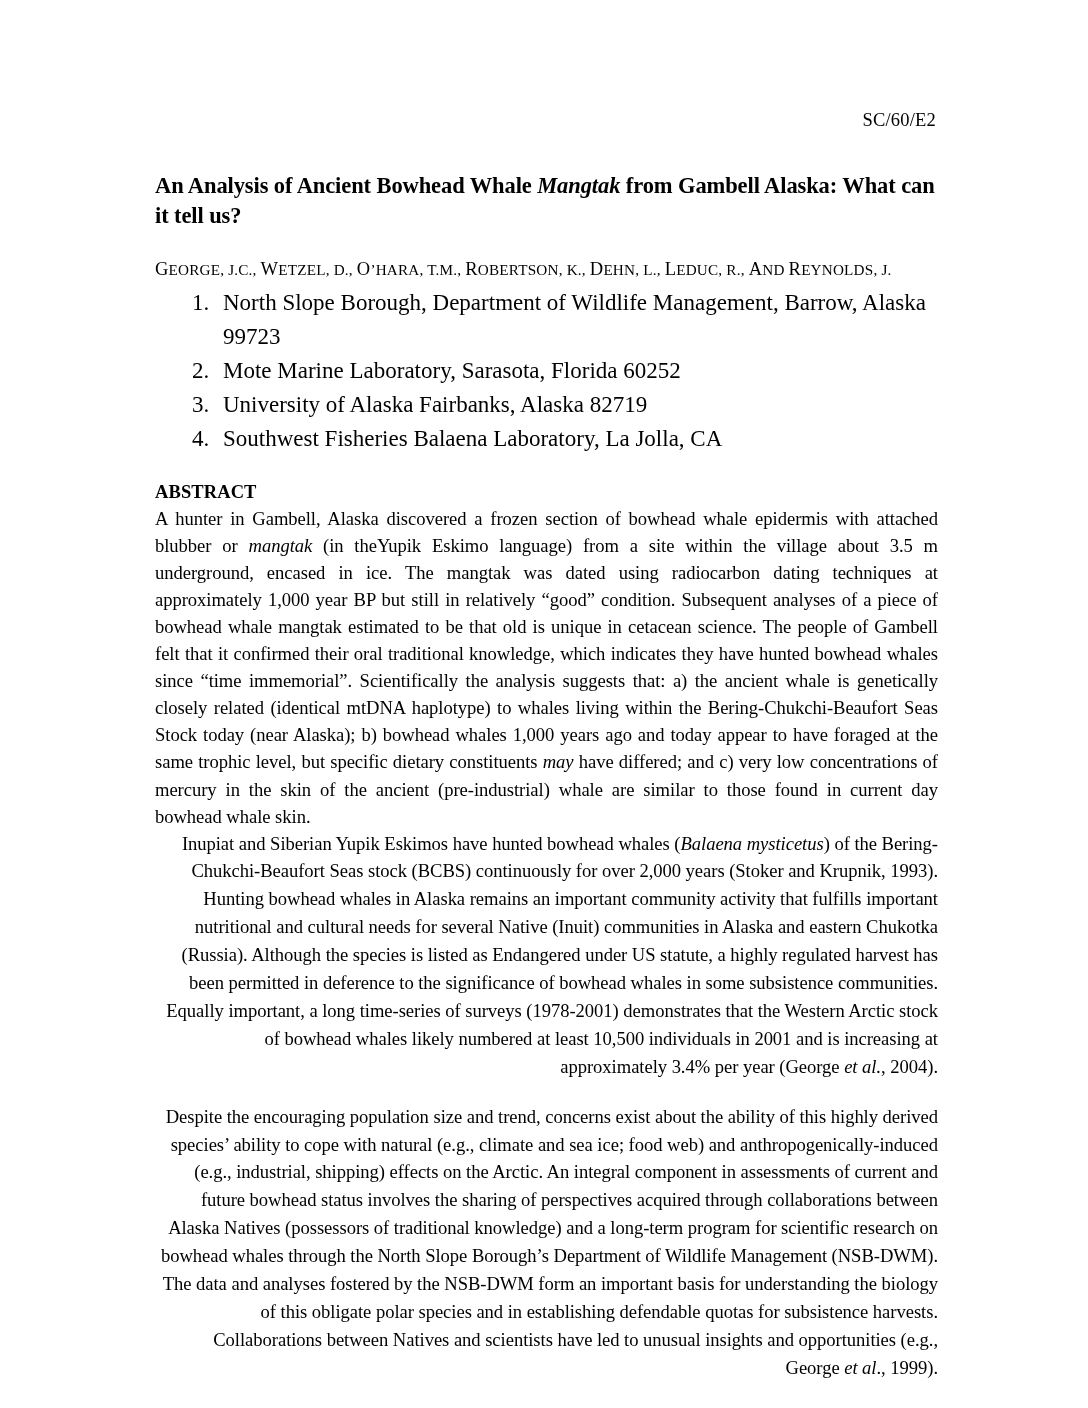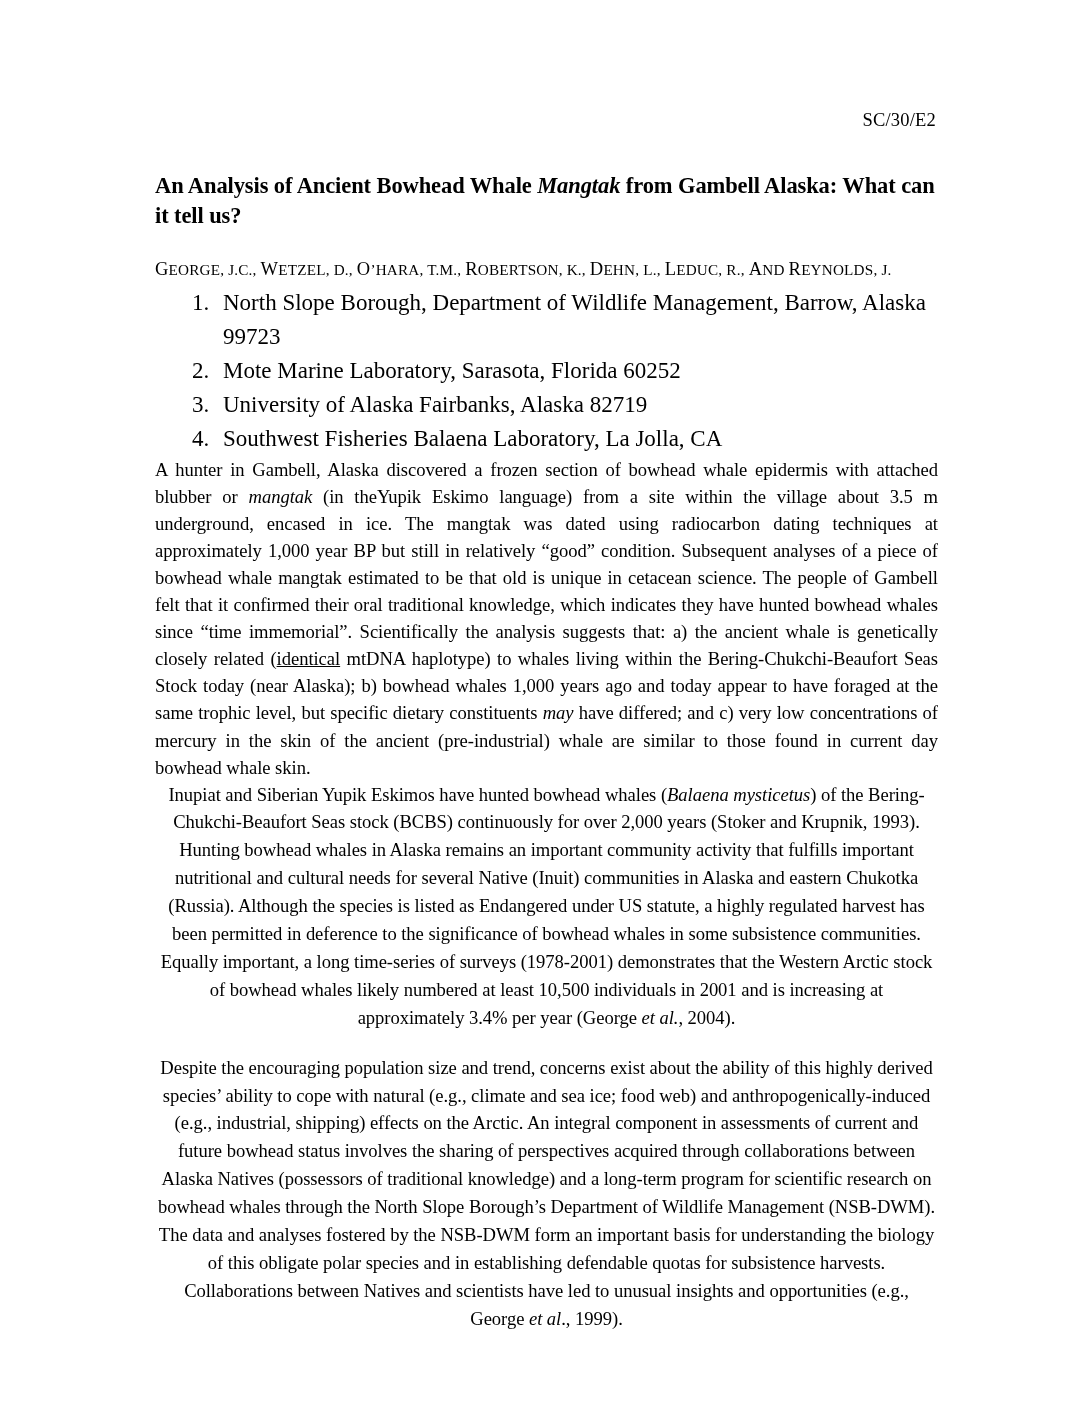--- a/index.html
+++ b/index.html
@@ -66,47 +66,48 @@
   p.abstract {
     font-size: 18.6px;
     line-height: 1.455;
     text-align: justify;
     margin: 0;
     letter-spacing: -0.05px;
   }
   p.body {
     font-size: 18.6px;
     line-height: 1.5;
-    text-align: center;
+    text-align: right;
     margin: 0 0 22px 0;
     letter-spacing: -0.05px;
   }
   .intro-head {
     margin-top: 56px;
     margin-bottom: 30px;
   }
   .it { font-style: italic; }
-  .ul { text-decoration: underline; }
+  .ul { }
 </style>
 </head>
 <body>
 
 <div class="page">
 
-  <div class="doc-id">SC/30/E2</div>
+  <div class="doc-id">SC/60/E2</div>
 
   <h1 class="title"><span>An Analysis of Ancient Bowhead Whale </span><span class="ital">Mangtak</span><span> from Gambell Alaska: What can it tell us?</span></h1>
 
   <p class="authors"><span class="sc"><span style="font-size:18.5px">G</span><span style="font-size:15.2px;text-transform:uppercase">eorge</span>, J.C., <span style="font-size:18.5px">W</span><span style="font-size:15.2px;text-transform:uppercase">etzel</span>, D., <span style="font-size:18.5px">O</span><span style="font-size:15.2px;text-transform:uppercase">’hara</span>, T.M., <span style="font-size:18.5px">R</span><span style="font-size:15.2px;text-transform:uppercase">obertson</span>, K., <span style="font-size:18.5px">D</span><span style="font-size:15.2px;text-transform:uppercase">ehn</span>, L., <span style="font-size:18.5px">L</span><span style="font-size:15.2px;text-transform:uppercase">educ</span>, R., <span style="font-size:18.5px">A</span><span style="font-size:15.2px;text-transform:uppercase">nd</span> <span style="font-size:18.5px">R</span><span style="font-size:15.2px;text-transform:uppercase">eynolds</span>, J.</span></p>
 
   <ol class="affiliations">
     <li>North Slope Borough, Department of Wildlife Management, Barrow, Alaska 99723</li>
     <li>Mote Marine Laboratory, Sarasota, Florida 60252</li>
     <li>University of Alaska Fairbanks, Alaska 82719</li>
     <li>Southwest Fisheries Balaena Laboratory, La Jolla, CA</li>
   </ol>
 
+  <h2 class="section">ABSTRACT</h2>
   <p class="abstract">A hunter in Gambell, Alaska discovered a frozen section of bowhead whale epidermis with attached blubber or <span class="it">mangtak</span> (in theYupik Eskimo language) from a site within the village about 3.5 m underground, encased in ice. The mangtak was dated using radiocarbon dating techniques at approximately 1,000 year BP but still in relatively “good” condition. Subsequent analyses of a piece of bowhead whale mangtak estimated to be that old is unique in cetacean science. The people of Gambell felt that it confirmed their oral traditional knowledge, which indicates they have hunted bowhead whales since “time immemorial”. Scientifically the analysis suggests that: a) the ancient whale is genetically closely related (<span class="ul">identical</span> mtDNA haplotype) to whales living within the Bering-Chukchi-Beaufort Seas Stock today (near Alaska); b) bowhead whales 1,000 years ago and today appear to have foraged at the same trophic level, but specific dietary constituents <span class="it">may</span> have differed; and c) very low concentrations of mercury in the skin of the ancient (pre-industrial) whale are similar to those found in current day bowhead whale skin.</p>
 
   <p class="body">Inupiat and Siberian Yupik Eskimos have hunted bowhead whales (<span class="it">Balaena mysticetus</span>) of the Bering-Chukchi-Beaufort Seas stock (BCBS) continuously for over 2,000 years (Stoker and Krupnik, 1993). Hunting bowhead whales in Alaska remains an important community activity that fulfills important nutritional and cultural needs for several Native (Inuit) communities in Alaska and eastern Chukotka (Russia). Although the species is listed as Endangered under US statute, a highly regulated harvest has been permitted in deference to the significance of bowhead whales in some subsistence communities. Equally important, a long time-series of surveys (1978-2001) demonstrates that the Western Arctic stock of bowhead whales likely numbered at least 10,500 individuals in 2001 and is increasing at approximately 3.4% per year (George <span class="it">et al.</span>, 2004).</p>
   <p class="body">Despite the encouraging population size and trend, concerns exist about the ability of this highly derived species’ ability to cope with natural (e.g., climate and sea ice; food web) and anthropogenically-induced (e.g., industrial, shipping) effects on the Arctic. An integral component in assessments of current and future bowhead status involves the sharing of perspectives acquired through collaborations between Alaska Natives (possessors of traditional knowledge) and a long-term program for scientific research on bowhead whales through the North Slope Borough’s Department of Wildlife Management (NSB-DWM). The data and analyses fostered by the NSB-DWM form an important basis for understanding the biology of this obligate polar species and in establishing defendable quotas for subsistence harvests. Collaborations between Natives and scientists have led to unusual insights and opportunities (e.g., George <span class="it">et al</span>., 1999).</p>
 
 </div>
 
 </body></html>

